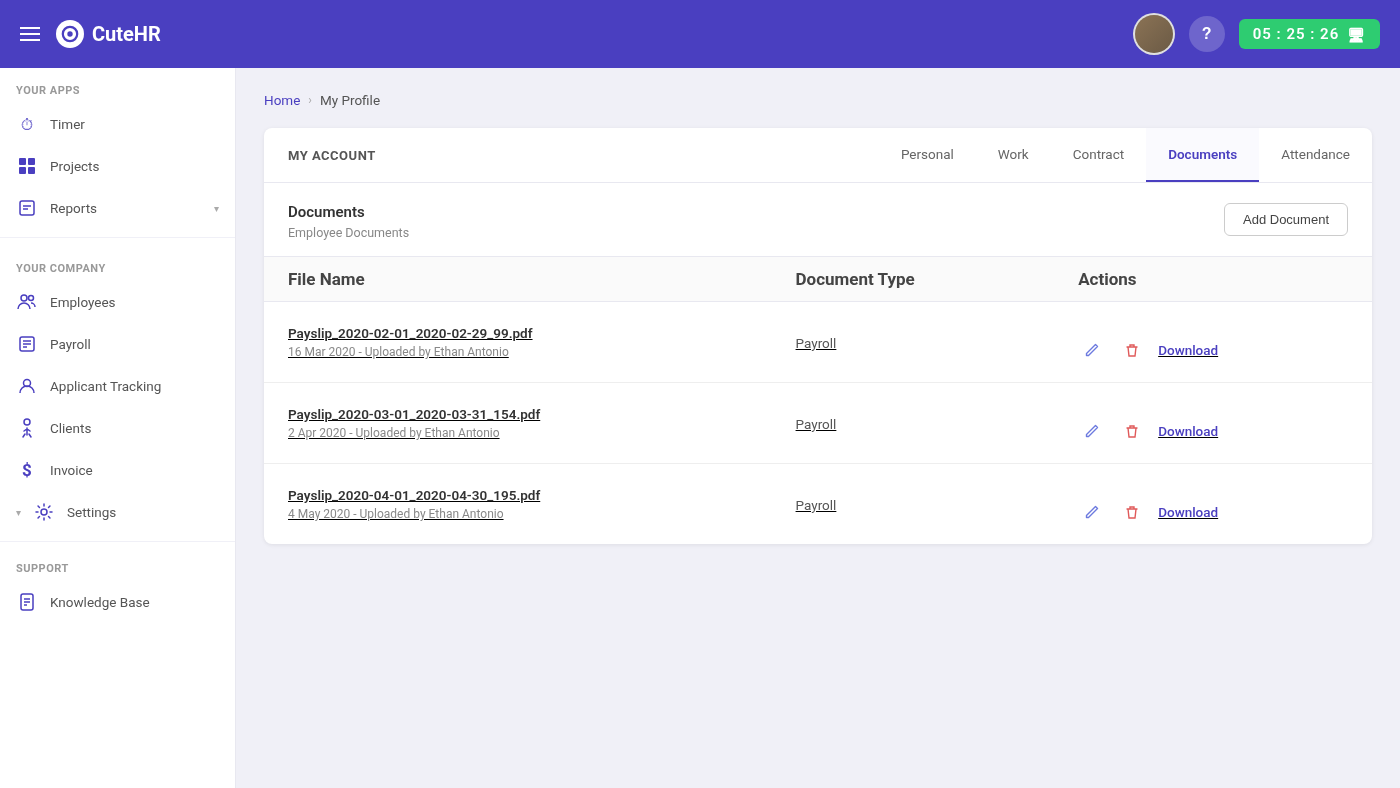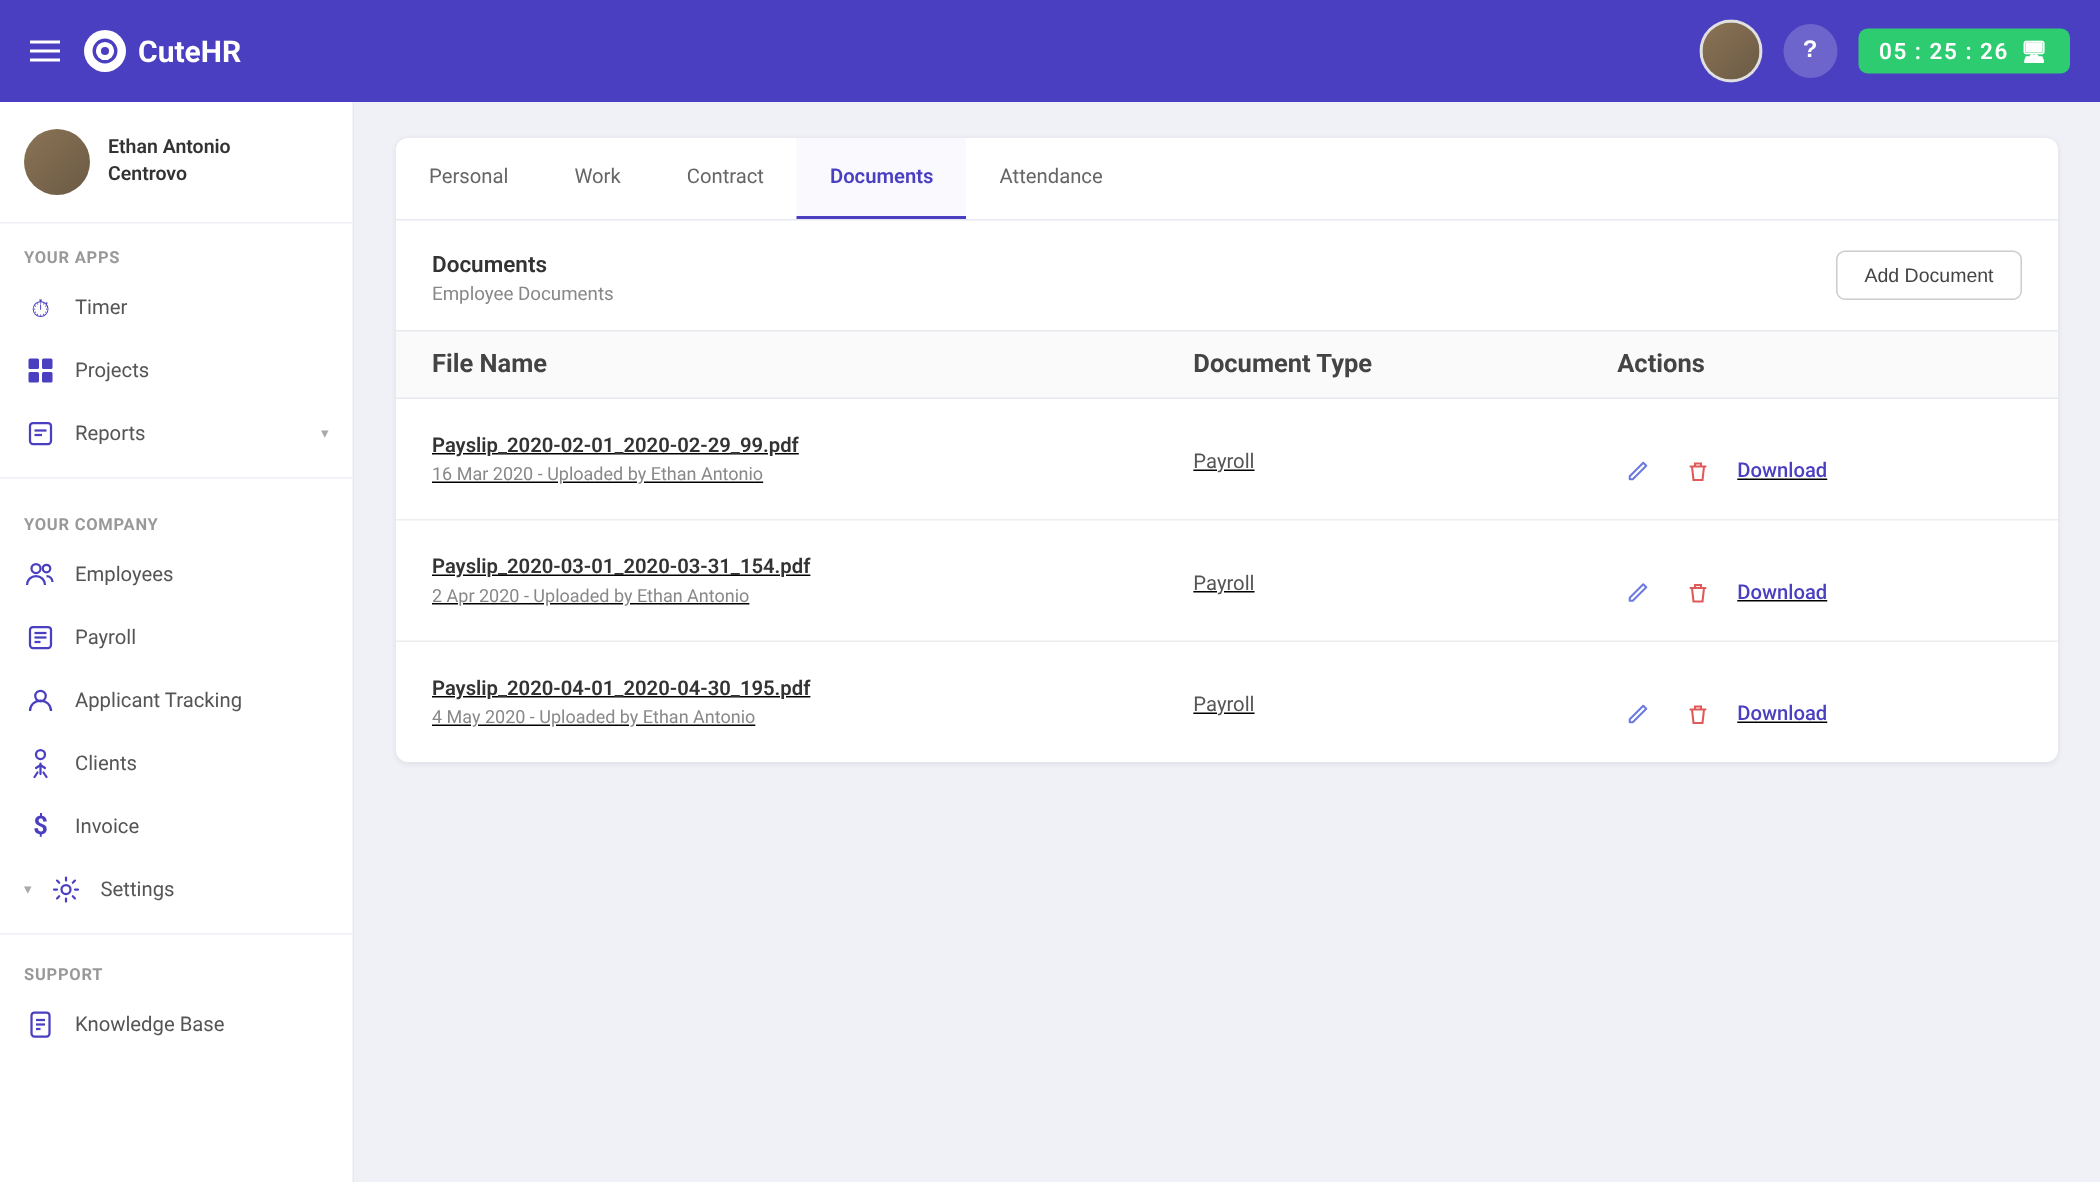--- a/index.html
+++ b/index.html
@@ -116,29 +116,20 @@
     <div class="timer-badge">
       <span>05 : 25 : 26</span>
       <span class="timer-icon">🖥</span>
     </div>
   </div>
 </header>
 
 <div class="layout">
 
   <aside class="sidebar">
-    <div class="sidebar-user">
-      <div class="sidebar-avatar"></div>
-      <div>
-        <div class="sidebar-username">
-          <span>Ethan Antonio</span><br>
-          <span>Centrovo</span>
-        </div>
-      </div>
-    </div>
 
     <div class="sidebar-section-label">Your Apps</div>
 
     <div class="sidebar-item">
       <span class="icon">⏱</span>
       <span class="label">Timer</span>
     </div>
     <div class="sidebar-item">
       <span class="icon">
         <svg width="18" height="18" viewBox="0 0 18 18" fill="none">
@@ -231,24 +222,30 @@
             <line x1="6" y1="9" x2="12" y2="9" stroke="#4a3fc0" stroke-width="1.5"></line>
             <line x1="6" y1="12" x2="9" y2="12" stroke="#4a3fc0" stroke-width="1.5"></line>
           </svg>
       </span>
       <span class="label">Knowledge Base</span>
     </div>
   </aside>
 
   <main class="main">
 
+    <nav class="breadcrumb">
+      <span class="breadcrumb-home">Home</span>
+      <span class="breadcrumb-sep">›</span>
+      <span class="breadcrumb-current">My Profile</span>
+    </nav>
 
     <div class="card">
 
       <div class="account-header">
+        <div class="account-title">MY ACCOUNT</div>
         <div class="tabs">
           <div class="tab">Personal</div>
           <div class="tab">Work</div>
           <div class="tab">Contract</div>
           <div class="tab active">Documents</div>
           <div class="tab">Attendance</div>
         </div>
       </div>
 
       <div class="docs-header">

